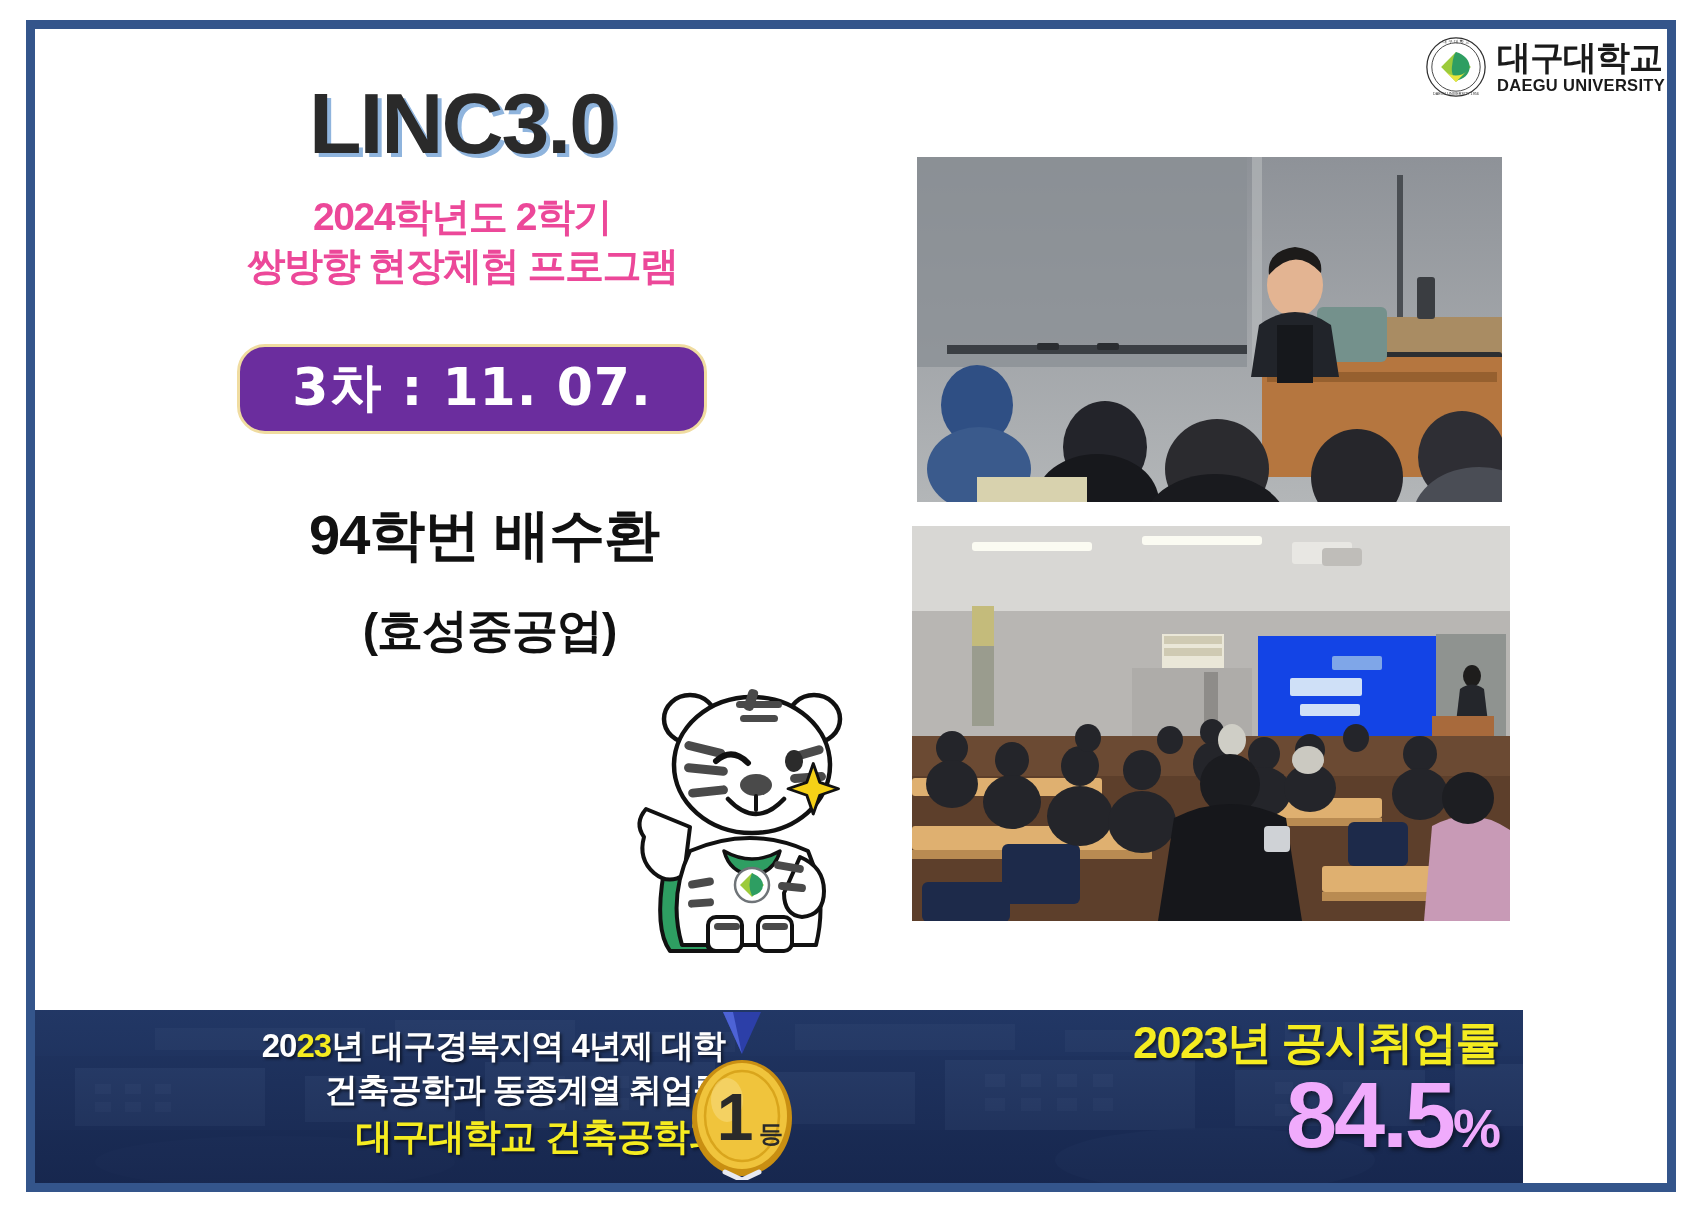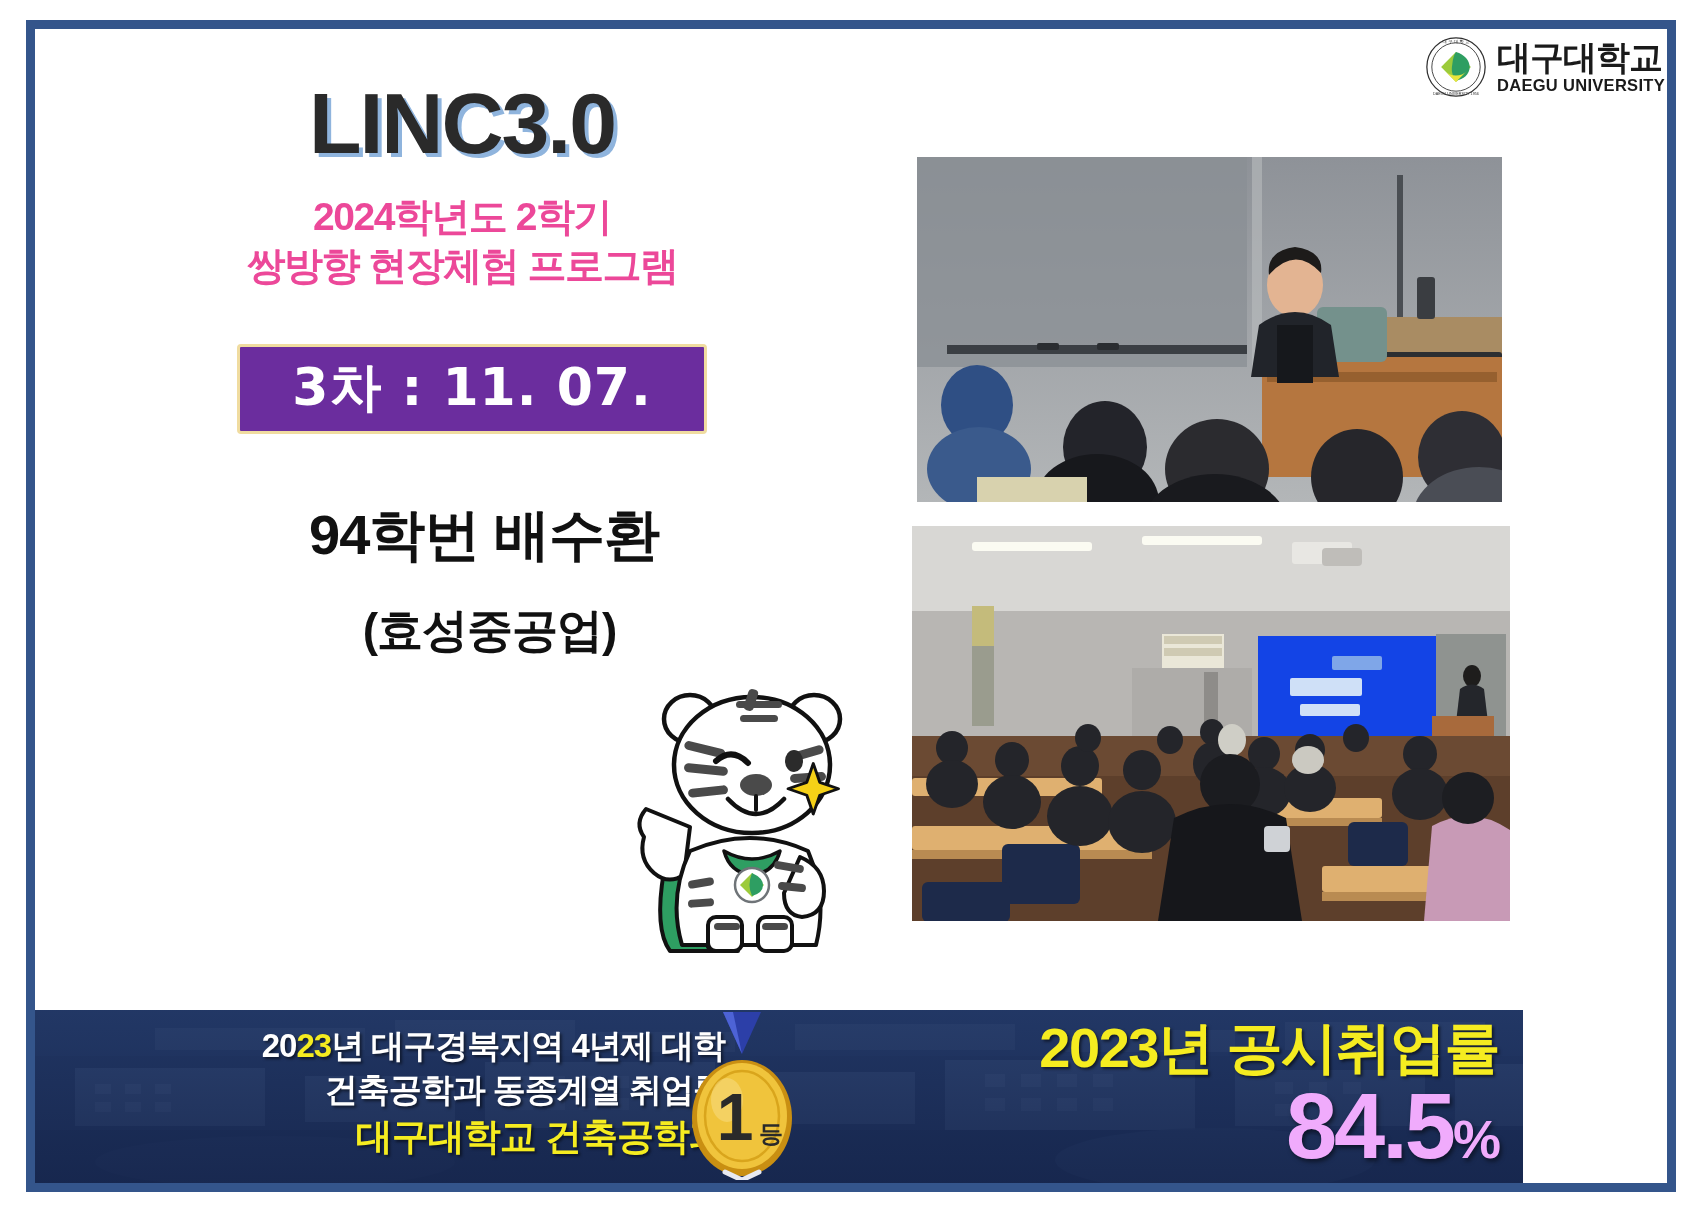--- a/index.html
+++ b/index.html
@@ -78,21 +78,21 @@
     padding-left: 12px;
   }
 
   
   #session-badge {
     margin-top: 54px;
     margin-left: 20px;
     display: inline-block;
     background: #6b2d9e;
     border: 3px solid #f0dca0;
-    border-radius: 4px;
+    border-radius: 28px;
     padding: 14px 52px 18px 52px;
     color: #ffffff;
     font-size: 52px;
     font-weight: 900;
     letter-spacing: 1px;
     line-height: 1;
     font-family: "DejaVu Sans", "Liberation Sans", sans-serif;
   }
 
   
@@ -154,21 +154,21 @@
 
   #medal { position: absolute; left: 652px; top: 2px; width: 110px; height: 168px; }
 
   #banner-right {
     position: absolute; right: 24px; top: 10px;
     text-align: right;
     line-height: 1;
   }
   #stat-label {
     color: #f5ec20;
-    font-size: 56px;
+    font-size: 45px;
     font-weight: 900;
     letter-spacing: -1.5px;
     text-shadow: 2px 2px 3px rgba(0,0,0,.55);
   }
   #stat-value {
     margin-top: 4px;
     color: #f0abfc;
     font-size: 92px;
     font-weight: 900;
     letter-spacing: -3px;

